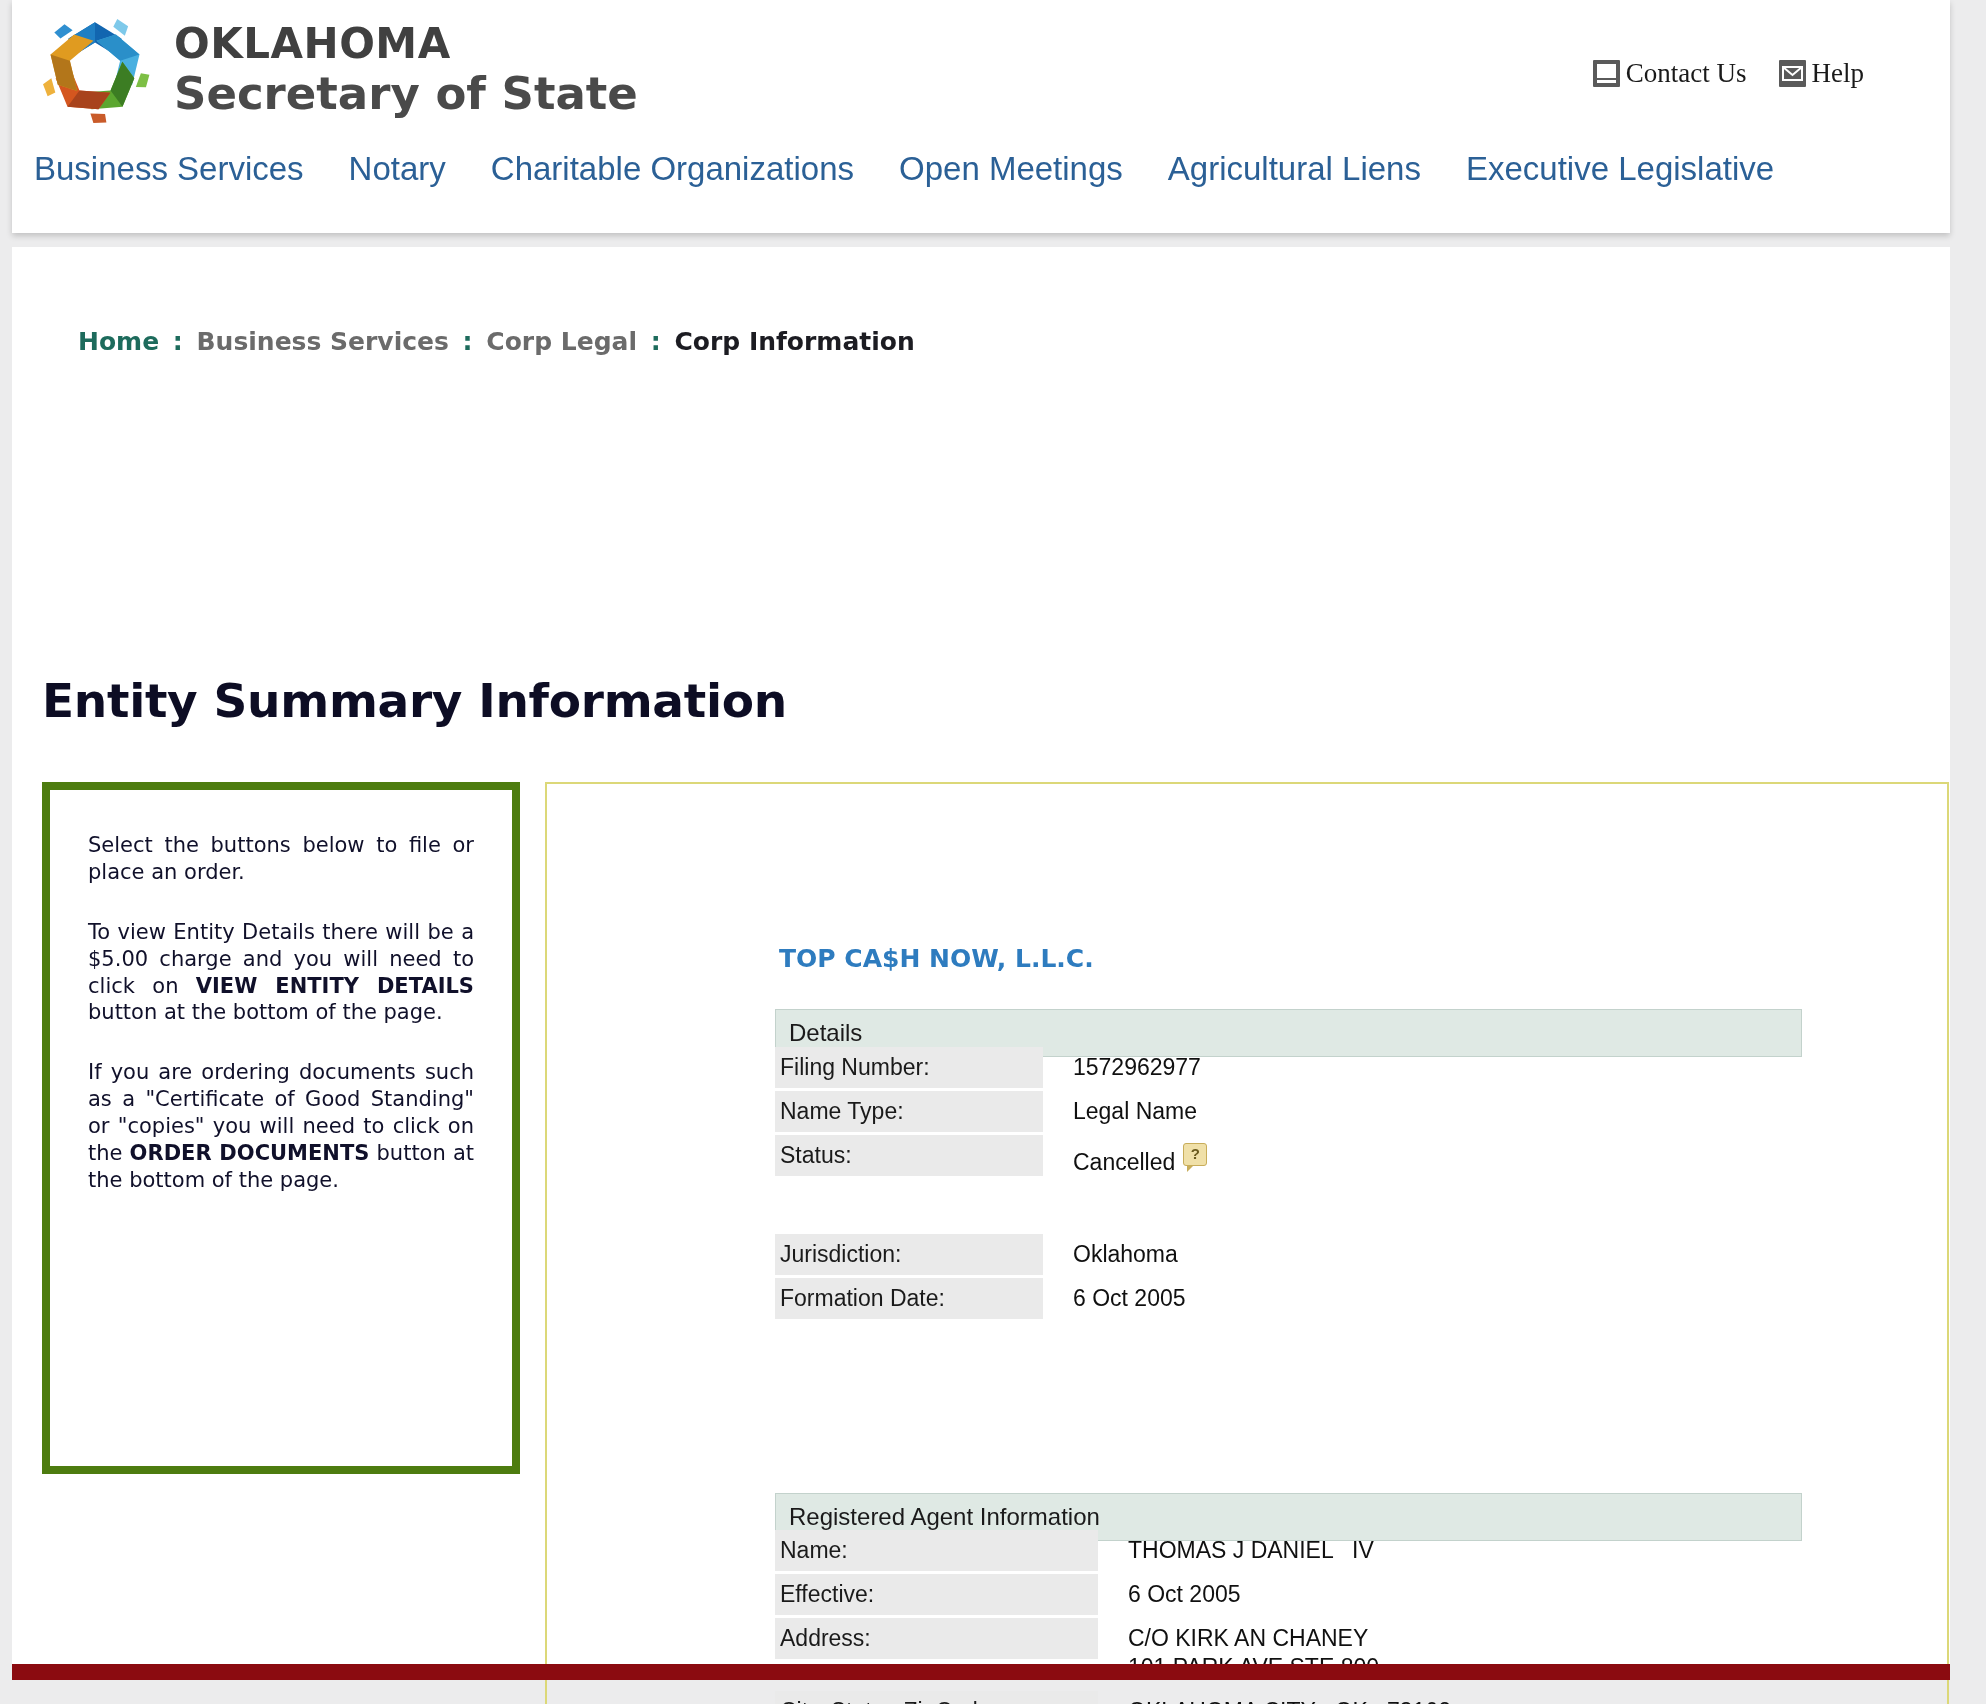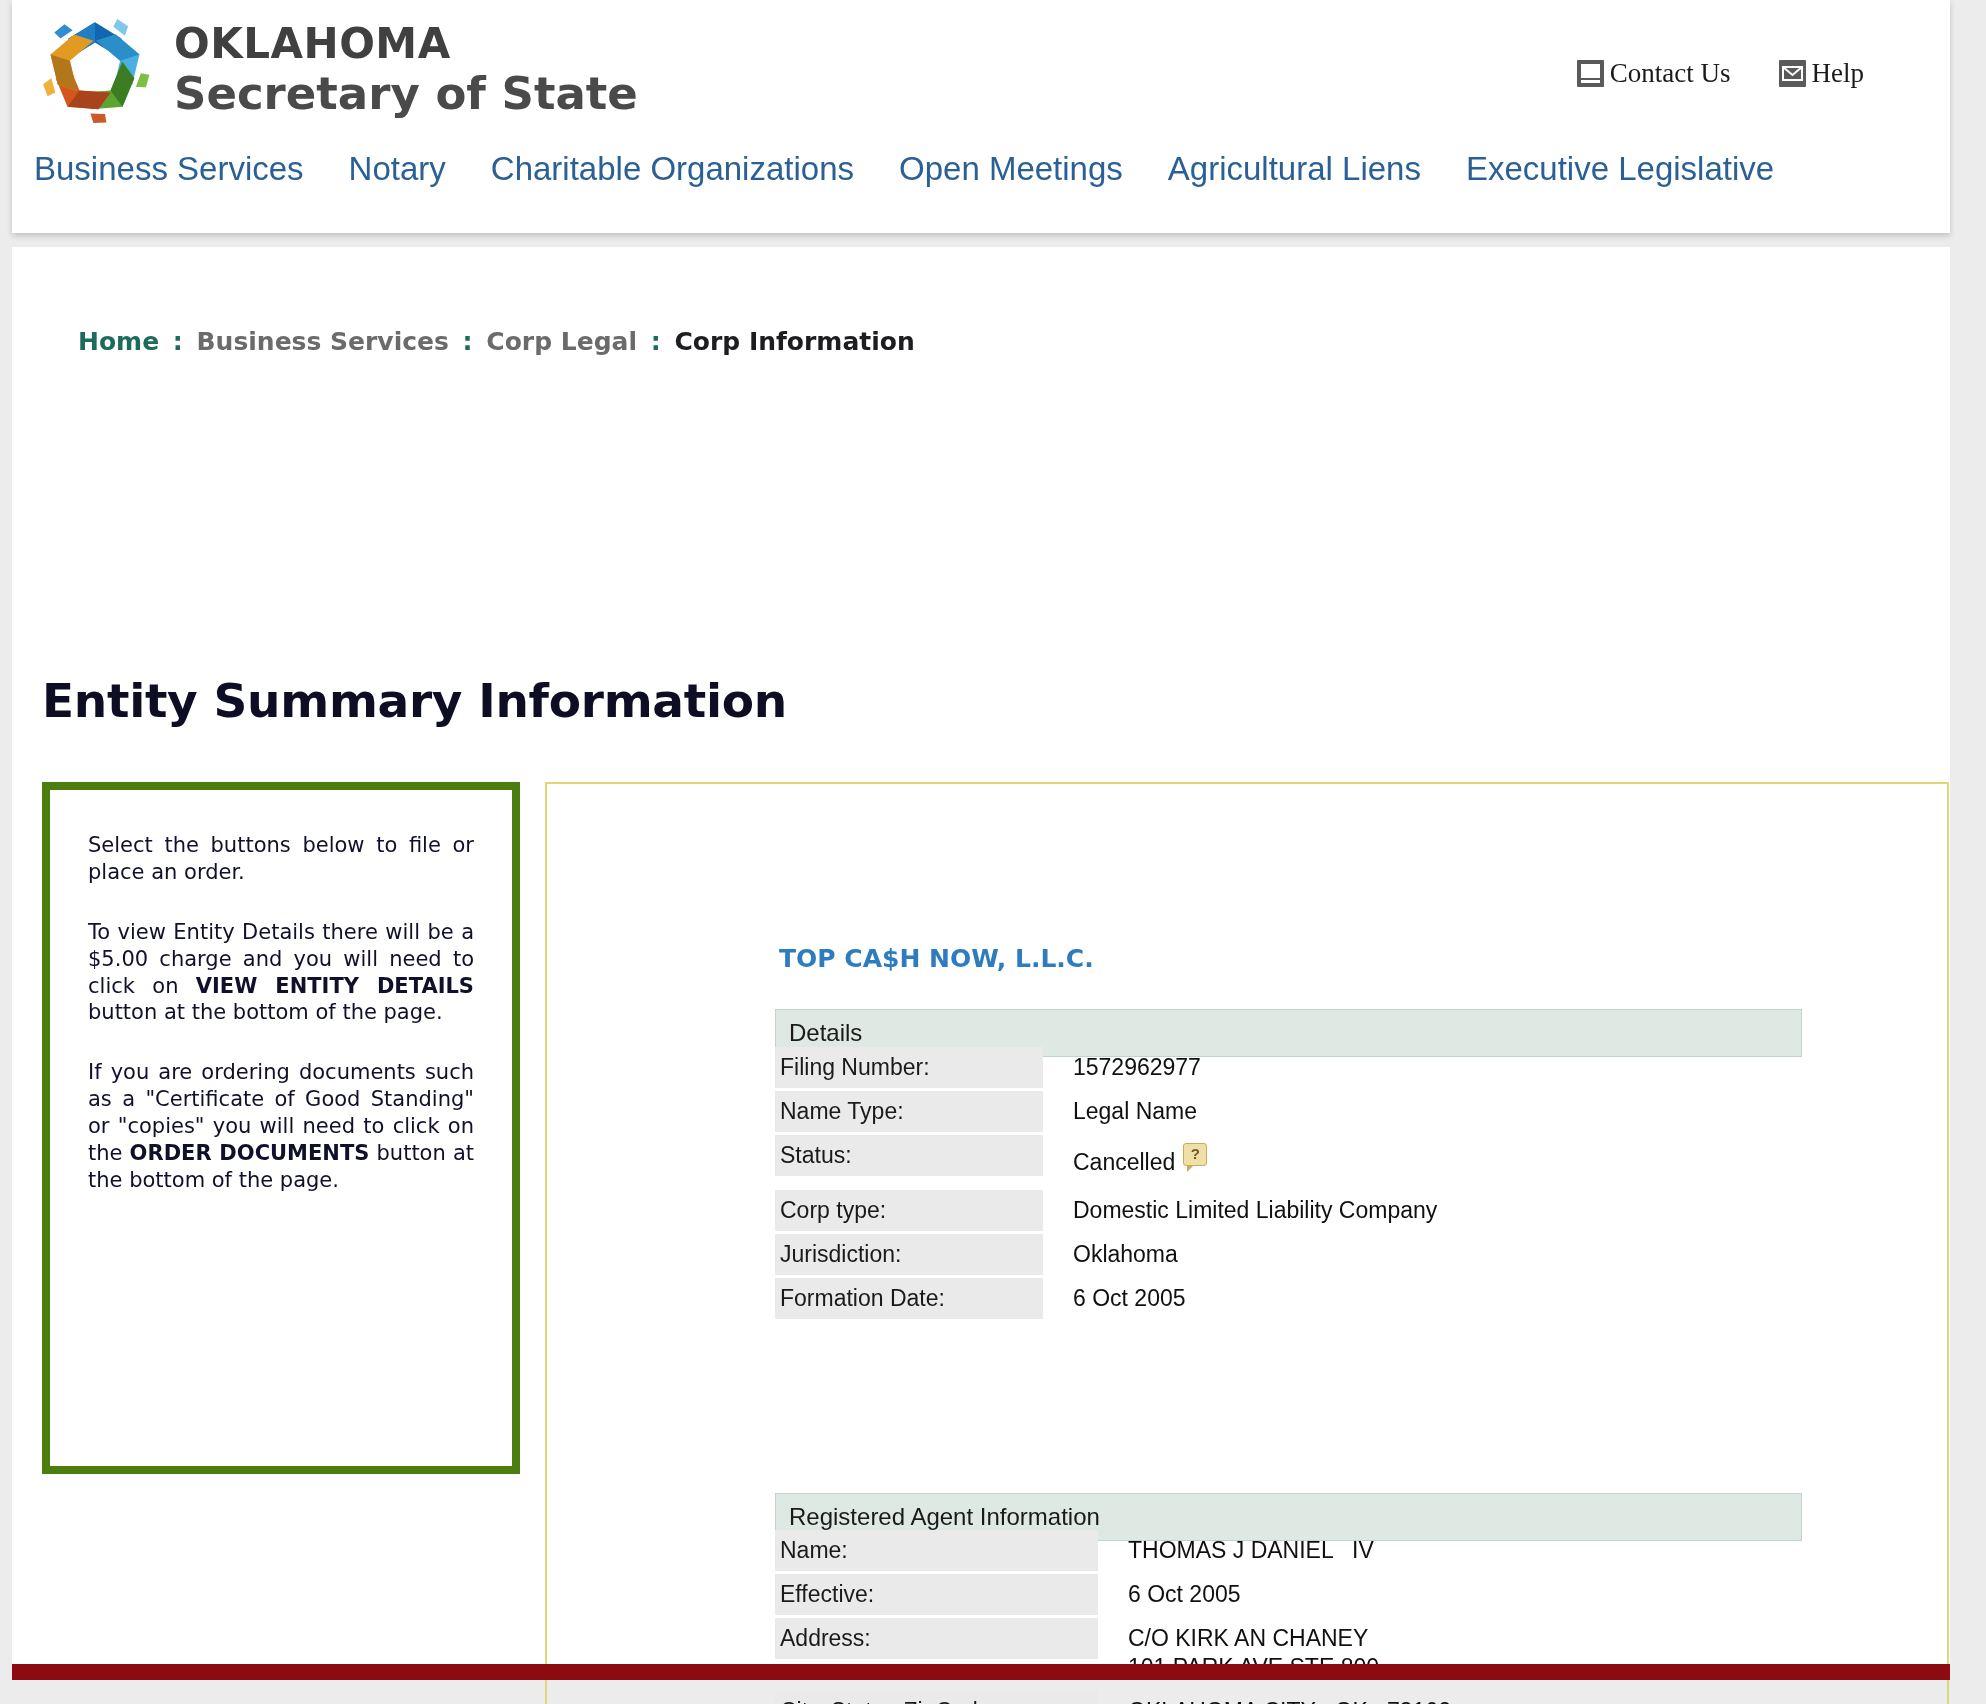--- a/index.html
+++ b/index.html
@@ -60,21 +60,21 @@
     display: block;
     margin-top: 6px;
   }
 
   .header-links {
     position: absolute;
     right: 86px;
     top: 58px;
     display: flex;
     align-items: center;
-    gap: 48px;
+    gap: 32px;
   }
   .header-link {
     display: flex;
     align-items: center;
     font-family: "Liberation Serif", serif;
     font-size: 27px;
     color: #1a1a1a;
     text-decoration: none;
     cursor: pointer;
   }
@@ -420,24 +420,20 @@
     <div class="row rows-details status" style="top:351px">
       <div class="lbl">Status:</div>
       <div class="val">
         <span>Cancelled</span>
         <span class="help-bubble">
           <span>?</span>
         </span>
       </div>
     </div>
 
-    <div class="row rows-details" style="top:406px">
-      <div class="lbl">Corp type:</div>
-      <div class="val">Domestic Limited Liability Company</div>
-    </div>
 
     <div class="row rows-details" style="top:450px">
       <div class="lbl">Jurisdiction:</div>
       <div class="val">Oklahoma</div>
     </div>
 
     <div class="row rows-details" style="top:494px">
       <div class="lbl">Formation Date:</div>
       <div class="val">6 Oct 2005</div>
     </div>

